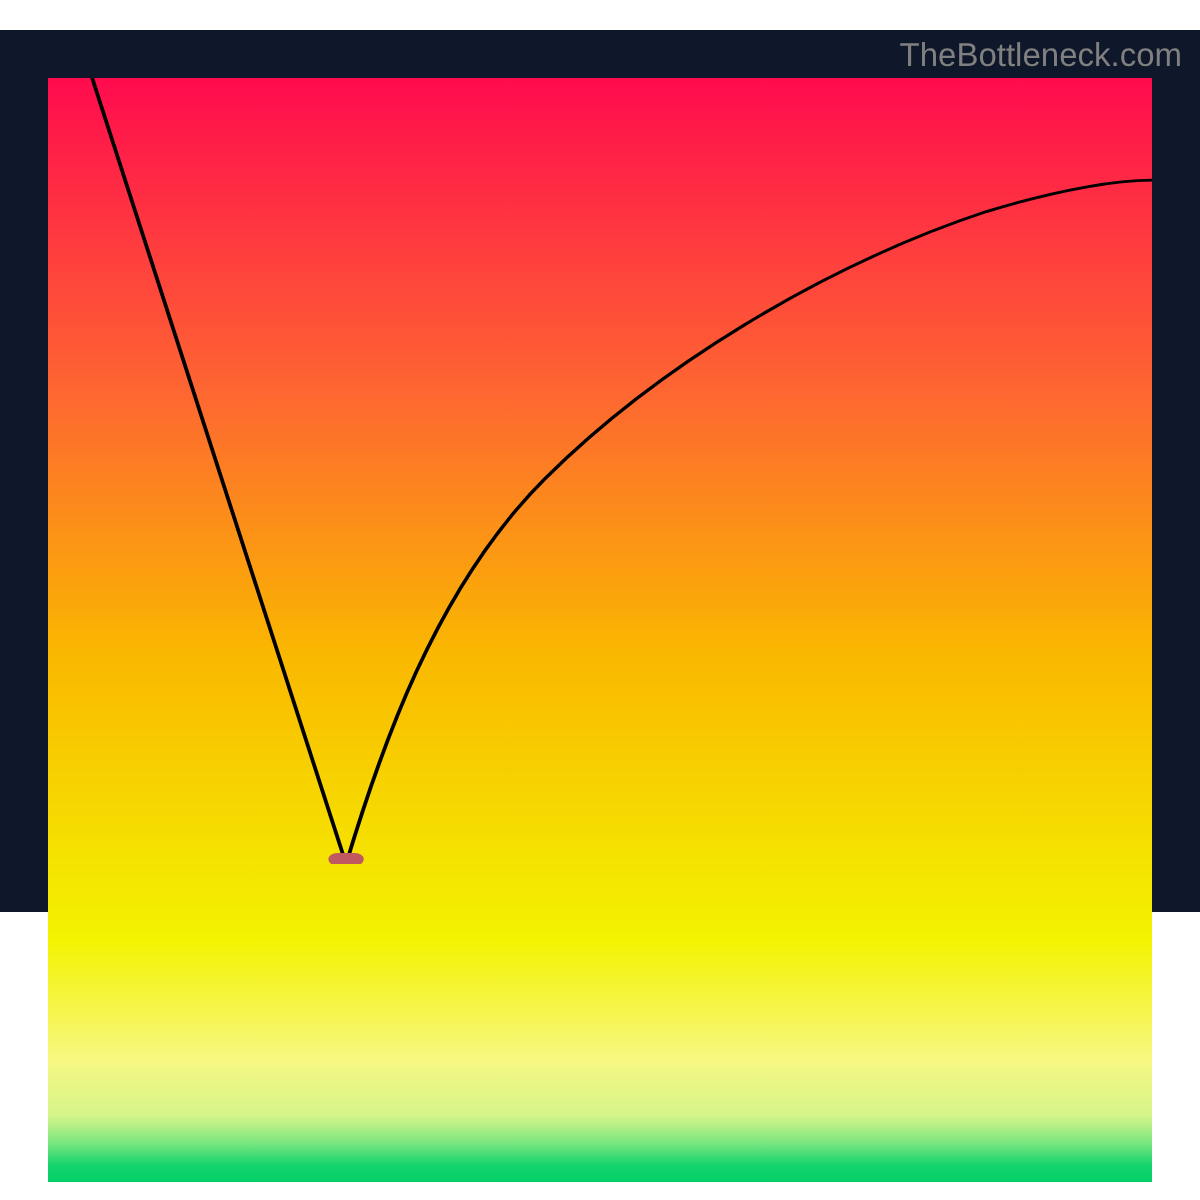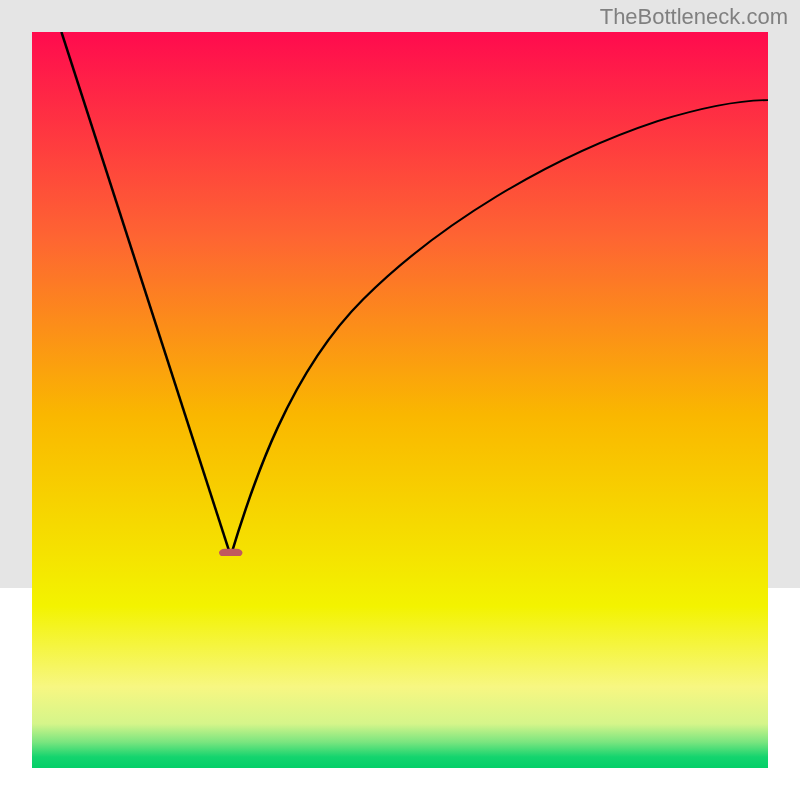--- a/index.html
+++ b/index.html
@@ -1,17 +1,17 @@
 <!DOCTYPE html>
 <html><head>
   <meta charset="utf-8">
   <style>
     * { margin: 0; padding: 0; box-sizing: border-box; }
     body { width: 800px; height: 800px; overflow: hidden; background: #fff; }
-    .container { width: 800px; height: 588px; position: relative; background: #e5e5e5; }
+    .container { width: 800px; height: 588px; position: relative; background: #0f172a; margin-top: 20px; }
     .watermark { position: absolute; top: 4px; right: 12px; color: #808080; font-family: Arial, sans-serif; font-size: 22px; font-weight: 500; z-index: 10; }
     .plot-area { position: absolute; top: 32px; left: 32px; right: 32px; bottom: 32px; }
     .gradient-bg { position: absolute; top: 0; left: 0; right: 0; bottom: 0; }
     svg.curve { position: absolute; top: 0; left: 0; width: 100%; height: 100%; }
   </style>
 </head>
 <body>
 
 <div class="container">
   <div class="watermark">TheBottleneck.com</div>

